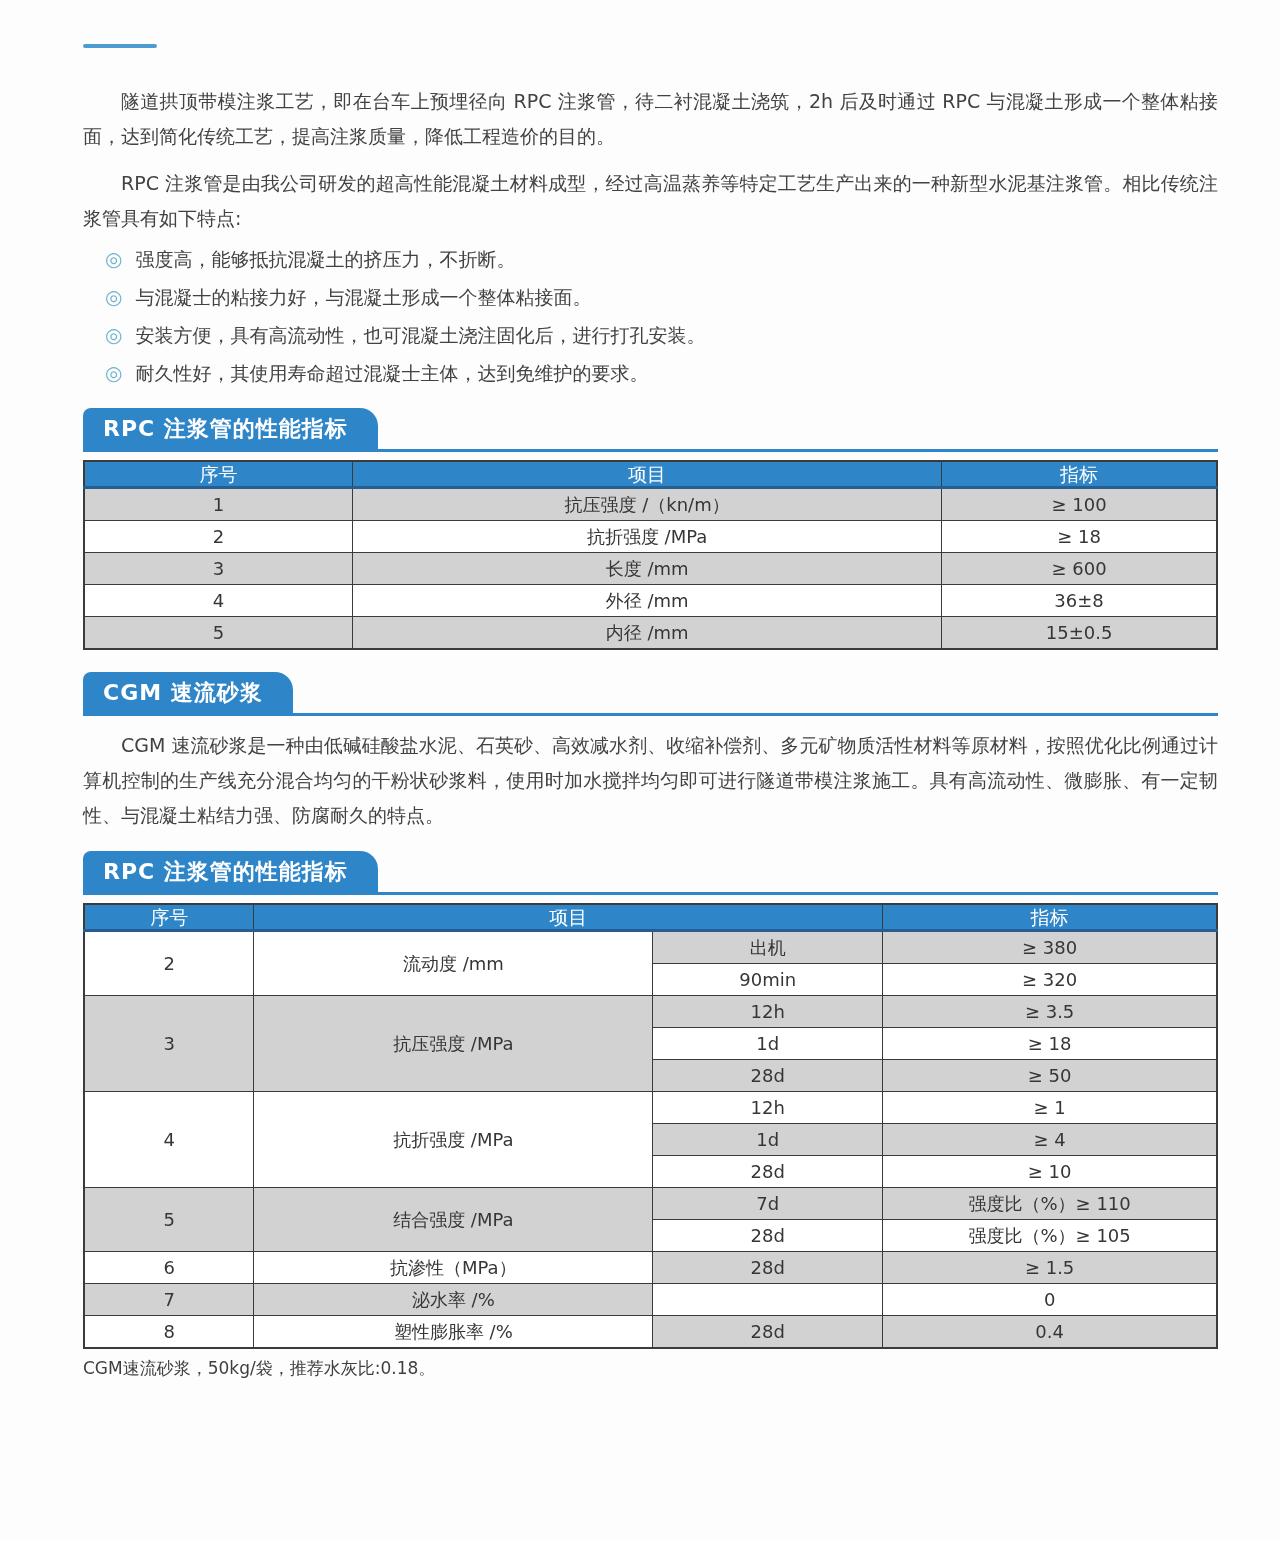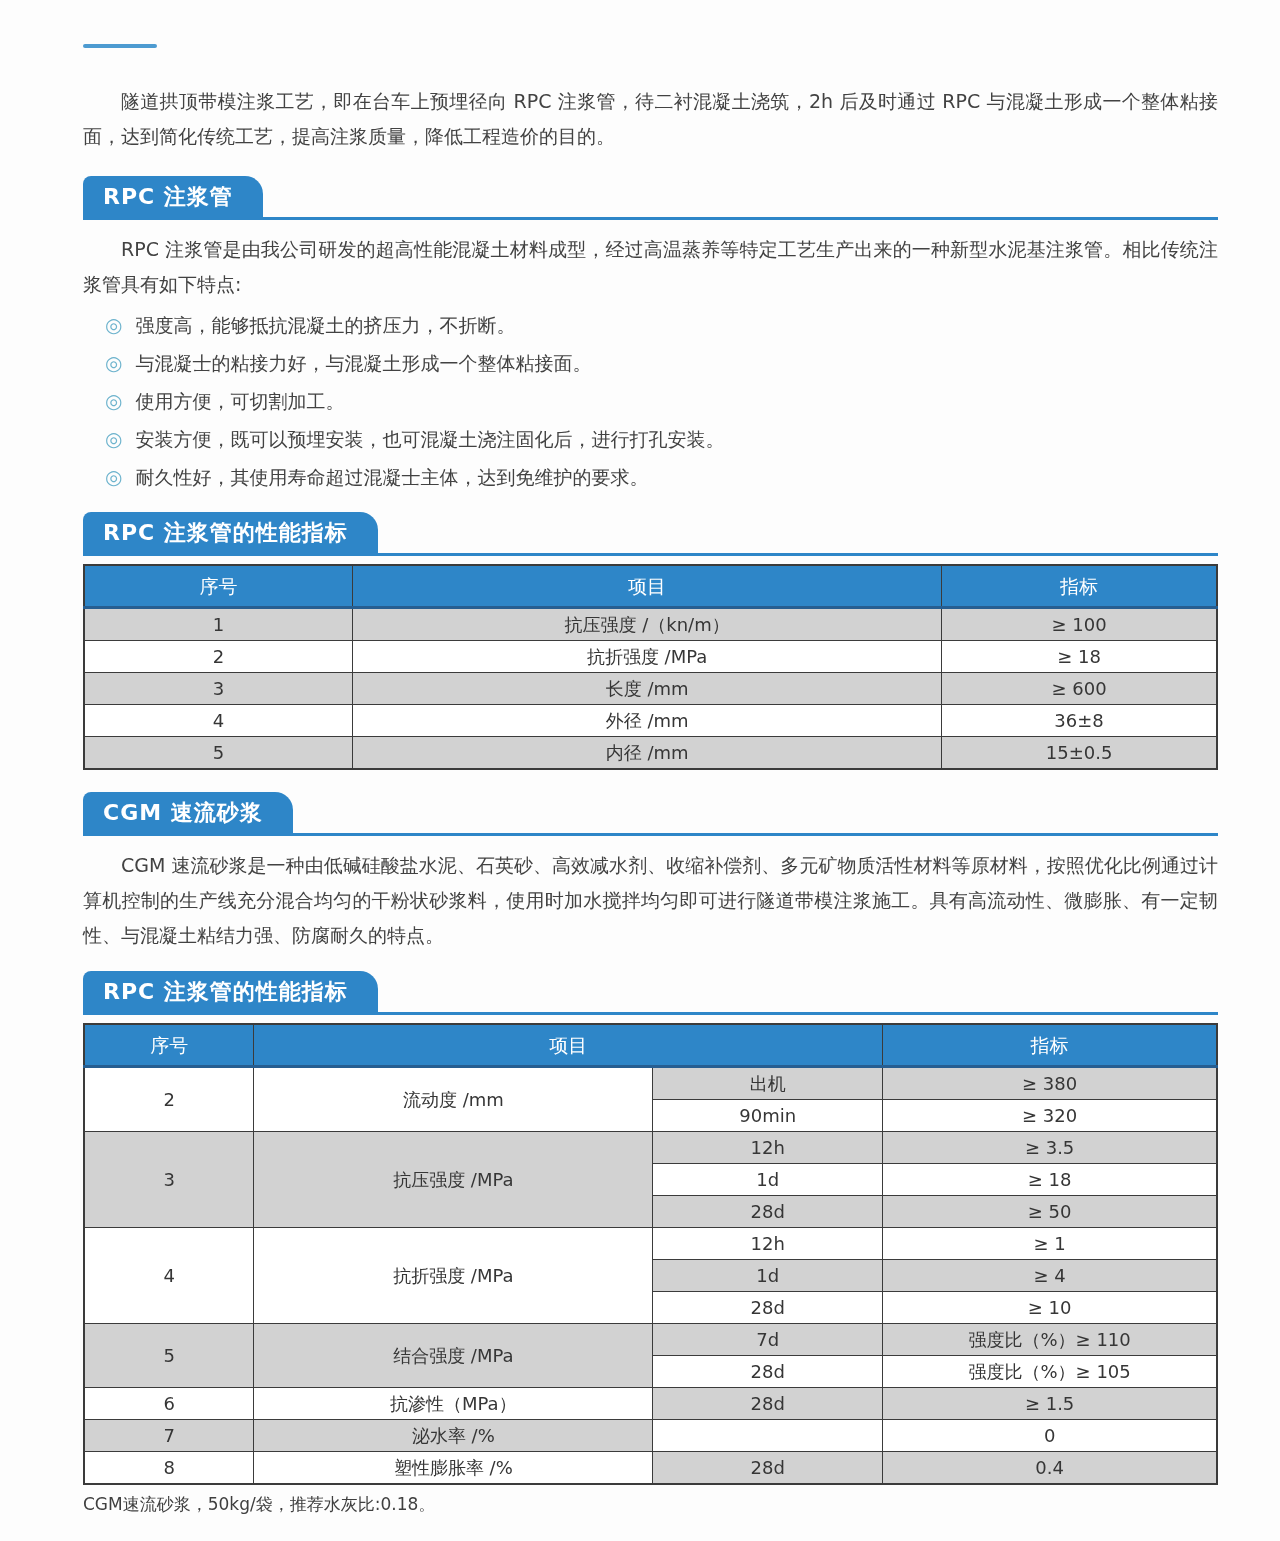--- a/index.html
+++ b/index.html
@@ -55,21 +55,21 @@
     color:#6db3cd; font-size: 20px; margin-right: 13px;
   }
 
   .perf-table {
     width: 100%; border-collapse: collapse; table-layout: fixed;
     border: 2px solid #3b3b3b; margin-top: 8px;
   }
   .perf-table th {
     background:#2e86c8; color:#fff;
     font-size: 19px; font-weight: 500;
-    padding: 8px 4px; line-height: 24px;
+    padding: 0 4px; line-height: 24px;
     border: 1px solid #3b3b3b;
     border-bottom: 3px solid #265e91;
   }
   .perf-table td {
     border: 1px solid #3b3b3b;
     font-size: 18px; color:#363636; text-align: center;
     padding: 4px 8px; line-height: 23px;
     overflow: hidden;
   }
   .row-gray td, .bg-gray { background:#d2d2d2; }
@@ -81,29 +81,25 @@
 </style>
 </head>
 <body>
 
 <div class="content">
 
   <div class="title-dash"></div>
 
   <p class="para intro">隧道拱顶带模注浆工艺，即在台车上预埋径向 RPC 注浆管，待二衬混凝土浇筑，2h 后及时通过 RPC 与混凝土形成一个整体粘接面，达到简化传统工艺，提高注浆质量，降低工程造价的目的。</p>
 
-  <div class="section-bar mt-bar1">
-    <span class="section-tab">RPC 注浆管</span>
-  </div>
   <p class="para para-after-bar">RPC 注浆管是由我公司研发的超高性能混凝土材料成型，经过高温蒸养等特定工艺生产出来的一种新型水泥基注浆管。相比传统注浆管具有如下特点:</p>
   <ul class="bullets" id="rpc-bullets">
       <li class="bullet-item"><span class="bullet-marker">◎</span><span class="bullet-text">强度高，能够抵抗混凝土的挤压力，不折断。</span></li>
       <li class="bullet-item"><span class="bullet-marker">◎</span><span class="bullet-text">与混凝士的粘接力好，与混凝土形成一个整体粘接面。</span></li>
-      <li class="bullet-item"><span class="bullet-marker">◎</span><span class="bullet-text">使用方便，可切割加工。</span></li>
-      <li class="bullet-item"><span class="bullet-marker">◎</span><span class="bullet-text">安装方便，既可以预埋安装，也可混凝土浇注固化后，进行打孔安装。</span></li>
+      <li class="bullet-item"><span class="bullet-marker">◎</span><span class="bullet-text">安装方便，具有高流动性，也可混凝土浇注固化后，进行打孔安装。</span></li>
       <li class="bullet-item"><span class="bullet-marker">◎</span><span class="bullet-text">耐久性好，其使用寿命超过混凝士主体，达到免维护的要求。</span></li>
     </ul>
 
   <div class="section-bar mt-bar2">
     <span class="section-tab">RPC 注浆管的性能指标</span>
   </div>
   <table class="perf-table" id="table1">
     <colgroup>
       <col style="width:23.7%">
         <col style="width:52%">

